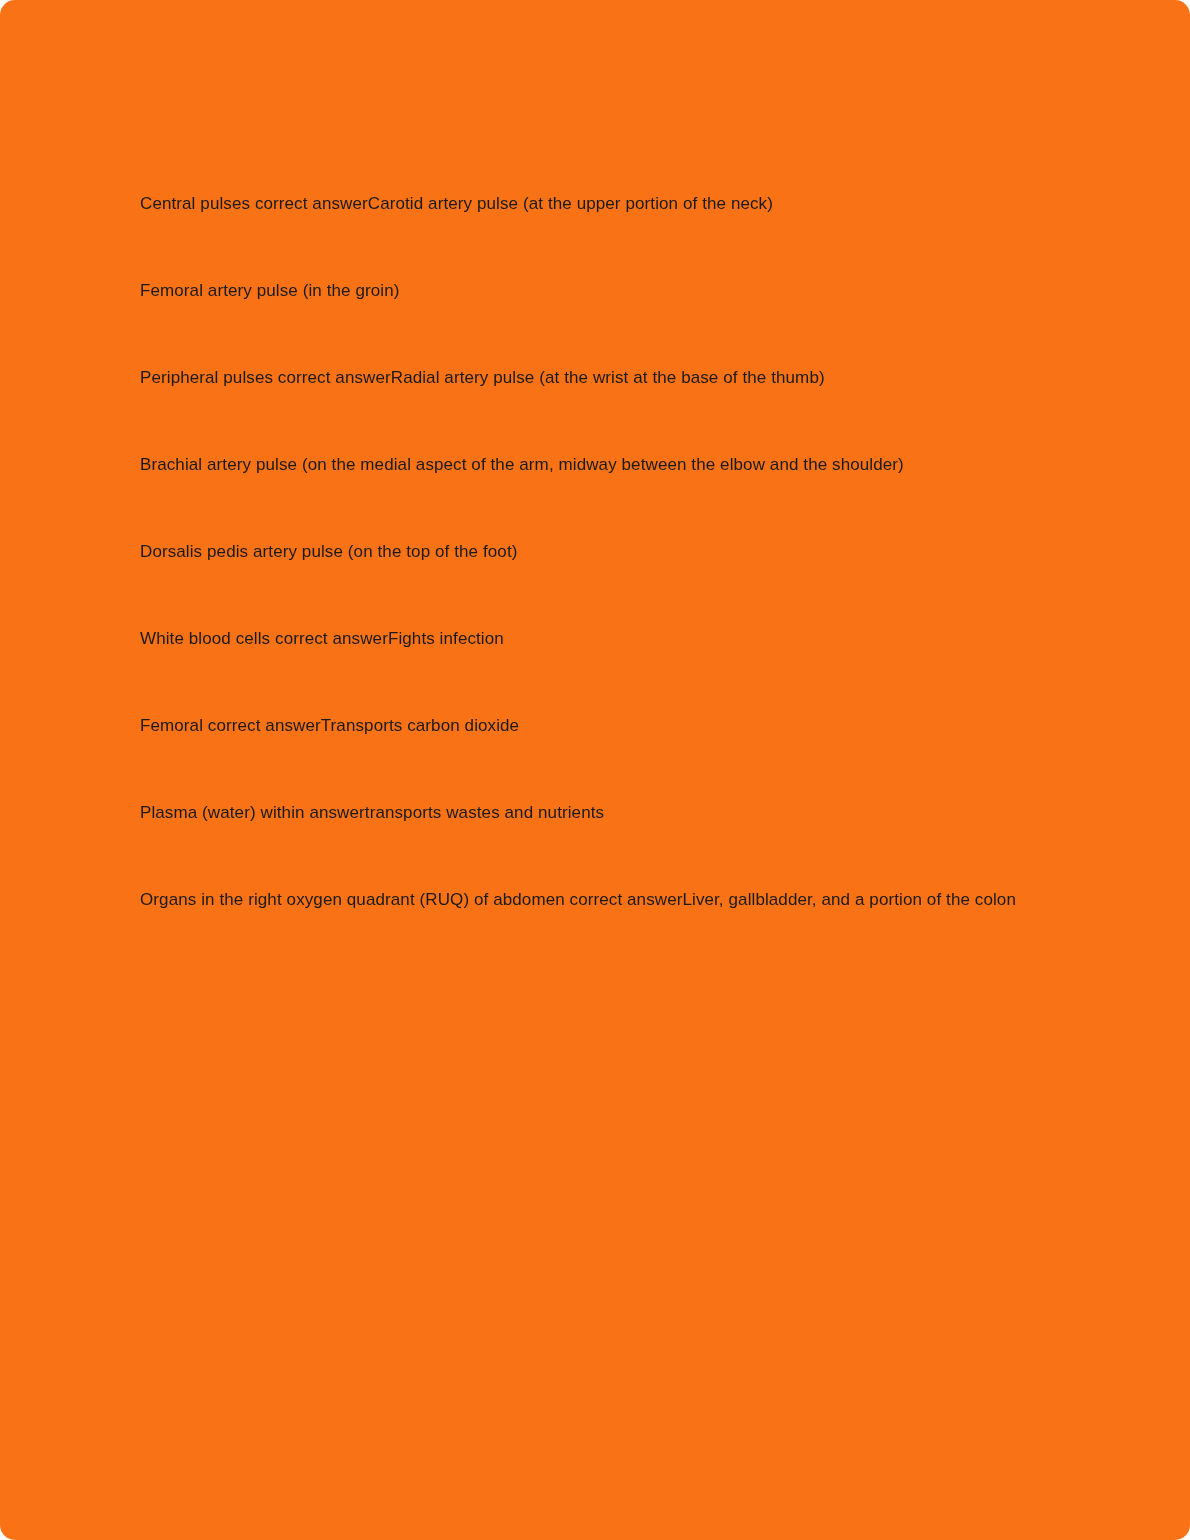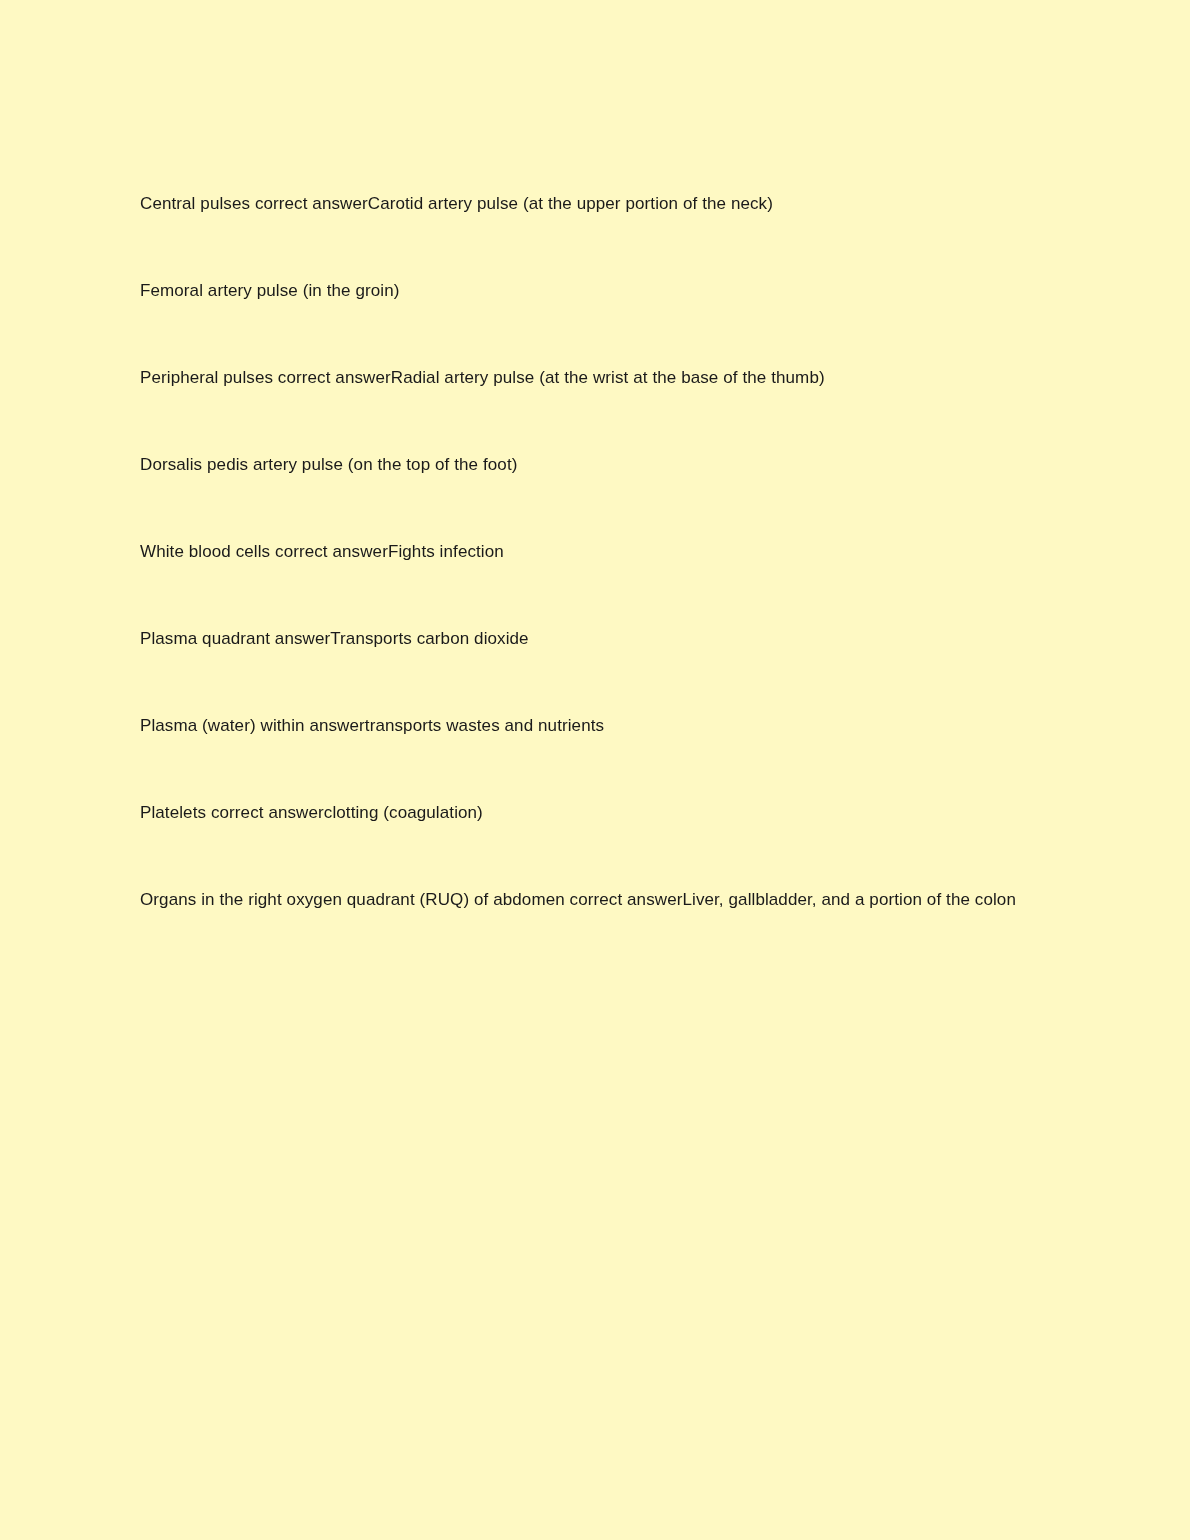--- a/index.html
+++ b/index.html
@@ -4,23 +4,24 @@
 <style>
   html, body {
     margin: 0;
     padding: 0;
     background: #ffffff;
   }
   .page {
     position: relative;
     width: 1190px;
     height: 1540px;
-    background: #fef9c3;
+    background: #f97316;
     overflow: hidden;
     font-family: "Liberation Sans", "DejaVu Sans", sans-serif;
+    border-radius: 15px;
   }
   .content {
     position: absolute;
     top: 190px;
     left: 140px;
     width: 905px;
   }
   p.para {
     margin: 0 0 60px 0;
     font-size: 17px;
@@ -32,20 +33,20 @@
 </style>
 </head>
 <body style="background: rgb(255, 255, 255);">
 
 <div class="page">
   <div class="content" style="color: rgb(26, 26, 26);">
 
   <p class="para">Central pulses correct answerCarotid artery pulse (at the upper portion of the neck)</p>
       <p class="para">Femoral artery pulse (in the groin)</p>
       <p class="para">Peripheral pulses correct answerRadial artery pulse (at the wrist at the base of the thumb)</p>
+      <p class="para">Brachial artery pulse (on the medial aspect of the arm, midway between the elbow and the shoulder)</p>
       <p class="para">Dorsalis pedis artery pulse (on the top of the foot)</p>
       <p class="para">White blood cells correct answerFights infection</p>
-      <p class="para">Plasma quadrant answerTransports carbon dioxide</p>
+      <p class="para">Femoral correct answerTransports carbon dioxide</p>
       <p class="para">Plasma (water) within answertransports wastes and nutrients</p>
-      <p class="para">Platelets correct answerclotting (coagulation)</p>
       <p class="para">Organs in the right oxygen quadrant (RUQ) of abdomen correct answerLiver, gallbladder, and a portion of the colon</p>
     </div>
 </div>
 
 </body></html>

